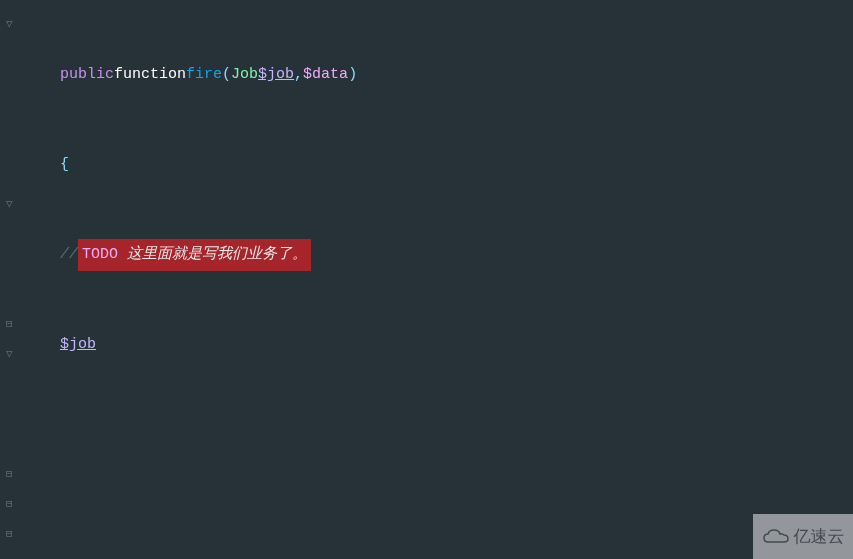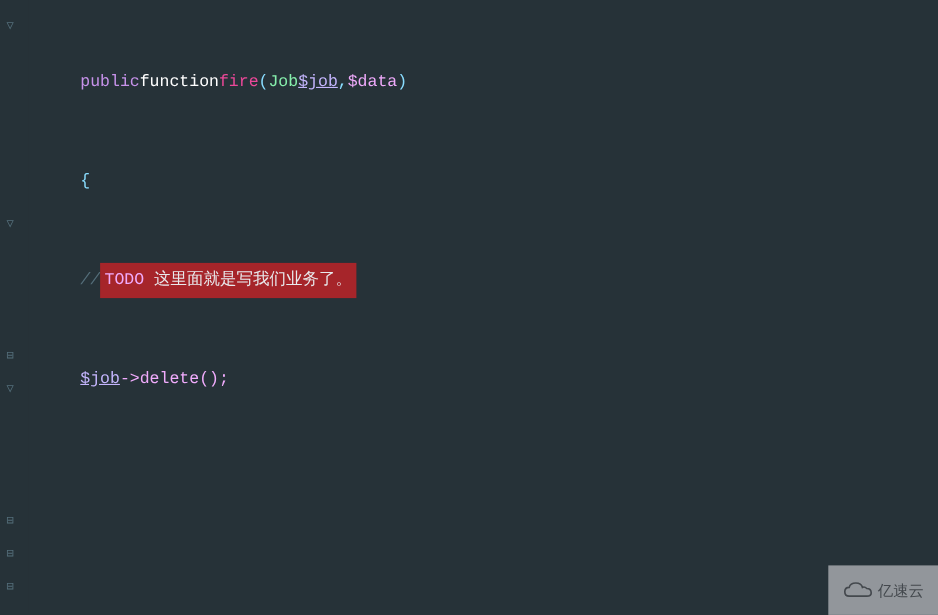--- a/index.html
+++ b/index.html
@@ -32,54 +32,54 @@
       cursor: pointer;
     }
     .code {
       padding-left: 34px;
       white-space: pre;
     }
     .line {
       height: 30px;
       display: flex;
       align-items: center;
-      margin-left: 13px;
     }
     .kw-public { color: #c792ea; }
     .kw-function { color: #ffffff; }
-    .kw-name { color: #ec4899; }
+    .kw-name { color: #0ea5e9; }
     .kw-type { color: #86efac; }
     .kw-var { color: #c4b5fd; text-decoration: underline; }
     .kw-punct { color: #89ddff; }
     .kw-op { color: #f0abfc; }
     .kw-comment { color: #546e7a; font-style: italic; }
     .kw-todo-box {
       background: #a6252a;
       padding: 1px 4px;
     }
     .kw-todo-text {
       color: #f0abfc;
     }
     .kw-todo-rest {
       color: #e8eaed;
+      font-style: italic;
     }
     .watermark {
       position: absolute;
       right: 0;
       bottom: 0;
       width: 100px;
       height: 45px;
       background: #a6a9ad;
       opacity: 0.85;
       display: flex;
       align-items: center;
       justify-content: center;
       gap: 4px;
       color: #4a4d52;
-      font-size: 14px;
+      font-size: 17px;
       font-family: sans-serif;
     }
     .watermark-icon {
       display: inline-block;
     }
     .watermark-icon svg { display: block; }
   </style>
 </head>
 <body>
 
@@ -90,21 +90,21 @@
     <span class="fold-icon" style="top:309px;">⊟</span>
     <span class="fold-icon" style="top:339px;">▽</span>
     <span class="fold-icon" style="top:459px;">⊟</span>
     <span class="fold-icon" style="top:489px;">⊟</span>
     <span class="fold-icon" style="top:519px;">⊟</span>
   </div>
   <div class="code">
     <div class="line"><span class="kw-public">public</span> <span class="kw-function">function</span> <span class="kw-name">fire</span><span class="kw-punct">(</span><span class="kw-type">Job</span> <span class="kw-var">$job</span><span class="kw-punct">,</span> <span class="kw-op">$data</span><span class="kw-punct">)</span></div>
     <div class="line"><span class="kw-punct">{</span></div>
     <div class="line">    <span class="kw-comment">//</span> <span class="kw-todo-box"><span class="kw-todo-text">TODO</span><span class="kw-todo-rest"> 这里面就是写我们业务了。</span></span></div>
-    <div class="line">    <span class="kw-var">$job</span><span class="kw-op">-&gt;delete();</span></div>
+    <div class="line">    <span class="kw-var">$job</span></div>
     <div class="line"> </div>
     
     
     
     
     
     
     
     
     

